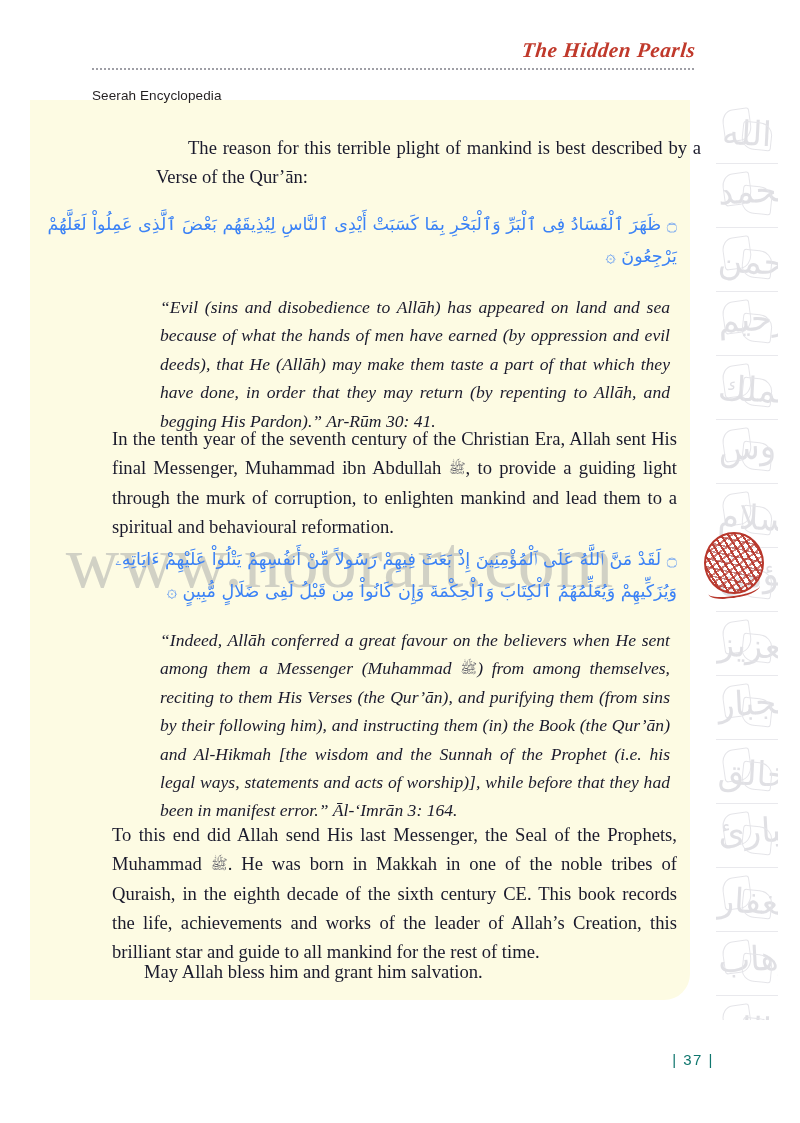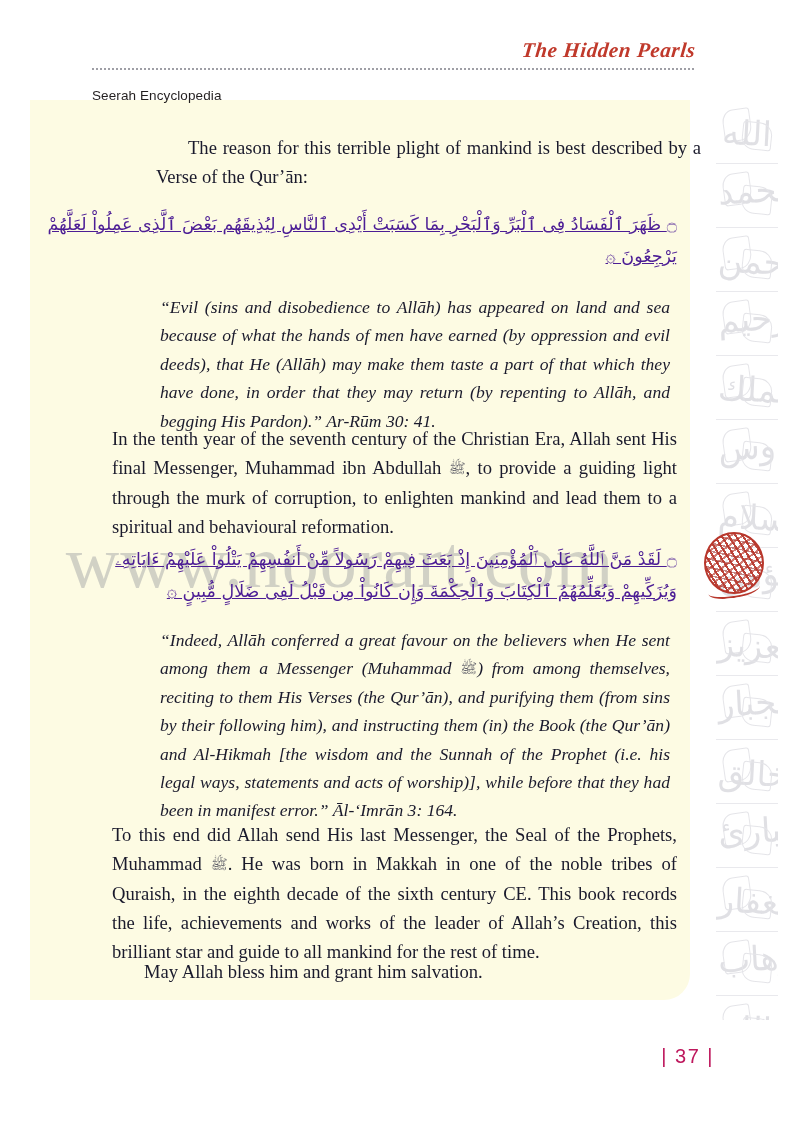--- a/index.html
+++ b/index.html
@@ -106,26 +106,25 @@
     text-align: justify;
     text-justify: inter-word;
     color: #1a1a2c;
   }
   .body-par.indent { text-indent: 32px; }
 
   .quran-line {
     position: absolute;
     direction: rtl;
     text-align: right;
-    color: #4c1d95;
+    color: #3b82f6;
     font-family: "DejaVu Sans", sans-serif;
     font-size: 17.5px;
     line-height: 32px;
     white-space: nowrap;
-    text-decoration: underline;
   }
 
   .translation {
     position: absolute;
     font-style: italic;
     font-size: 17.6px;
     line-height: 28.4px;
     text-align: justify;
     text-justify: inter-word;
     color: #1a1a2c;
@@ -175,22 +174,22 @@
     color: rgba(110,112,130,.30);
     white-space: nowrap;
     pointer-events: none;
   }
 
   
   #page-folio {
     position: absolute;
     right: 86px; bottom: 55px;
     font-family: "Liberation Sans", "DejaVu Sans", sans-serif;
-    font-size: 20px;
-    color: #be185d;
+    font-size: 15px;
+    color: #0f766e;
     letter-spacing: 1.5px;
     margin-top: 21px;
   }
 </style>
 </head>
 <body>
 
 <div id="content-panel"></div>
 
 <div id="margin-band">

